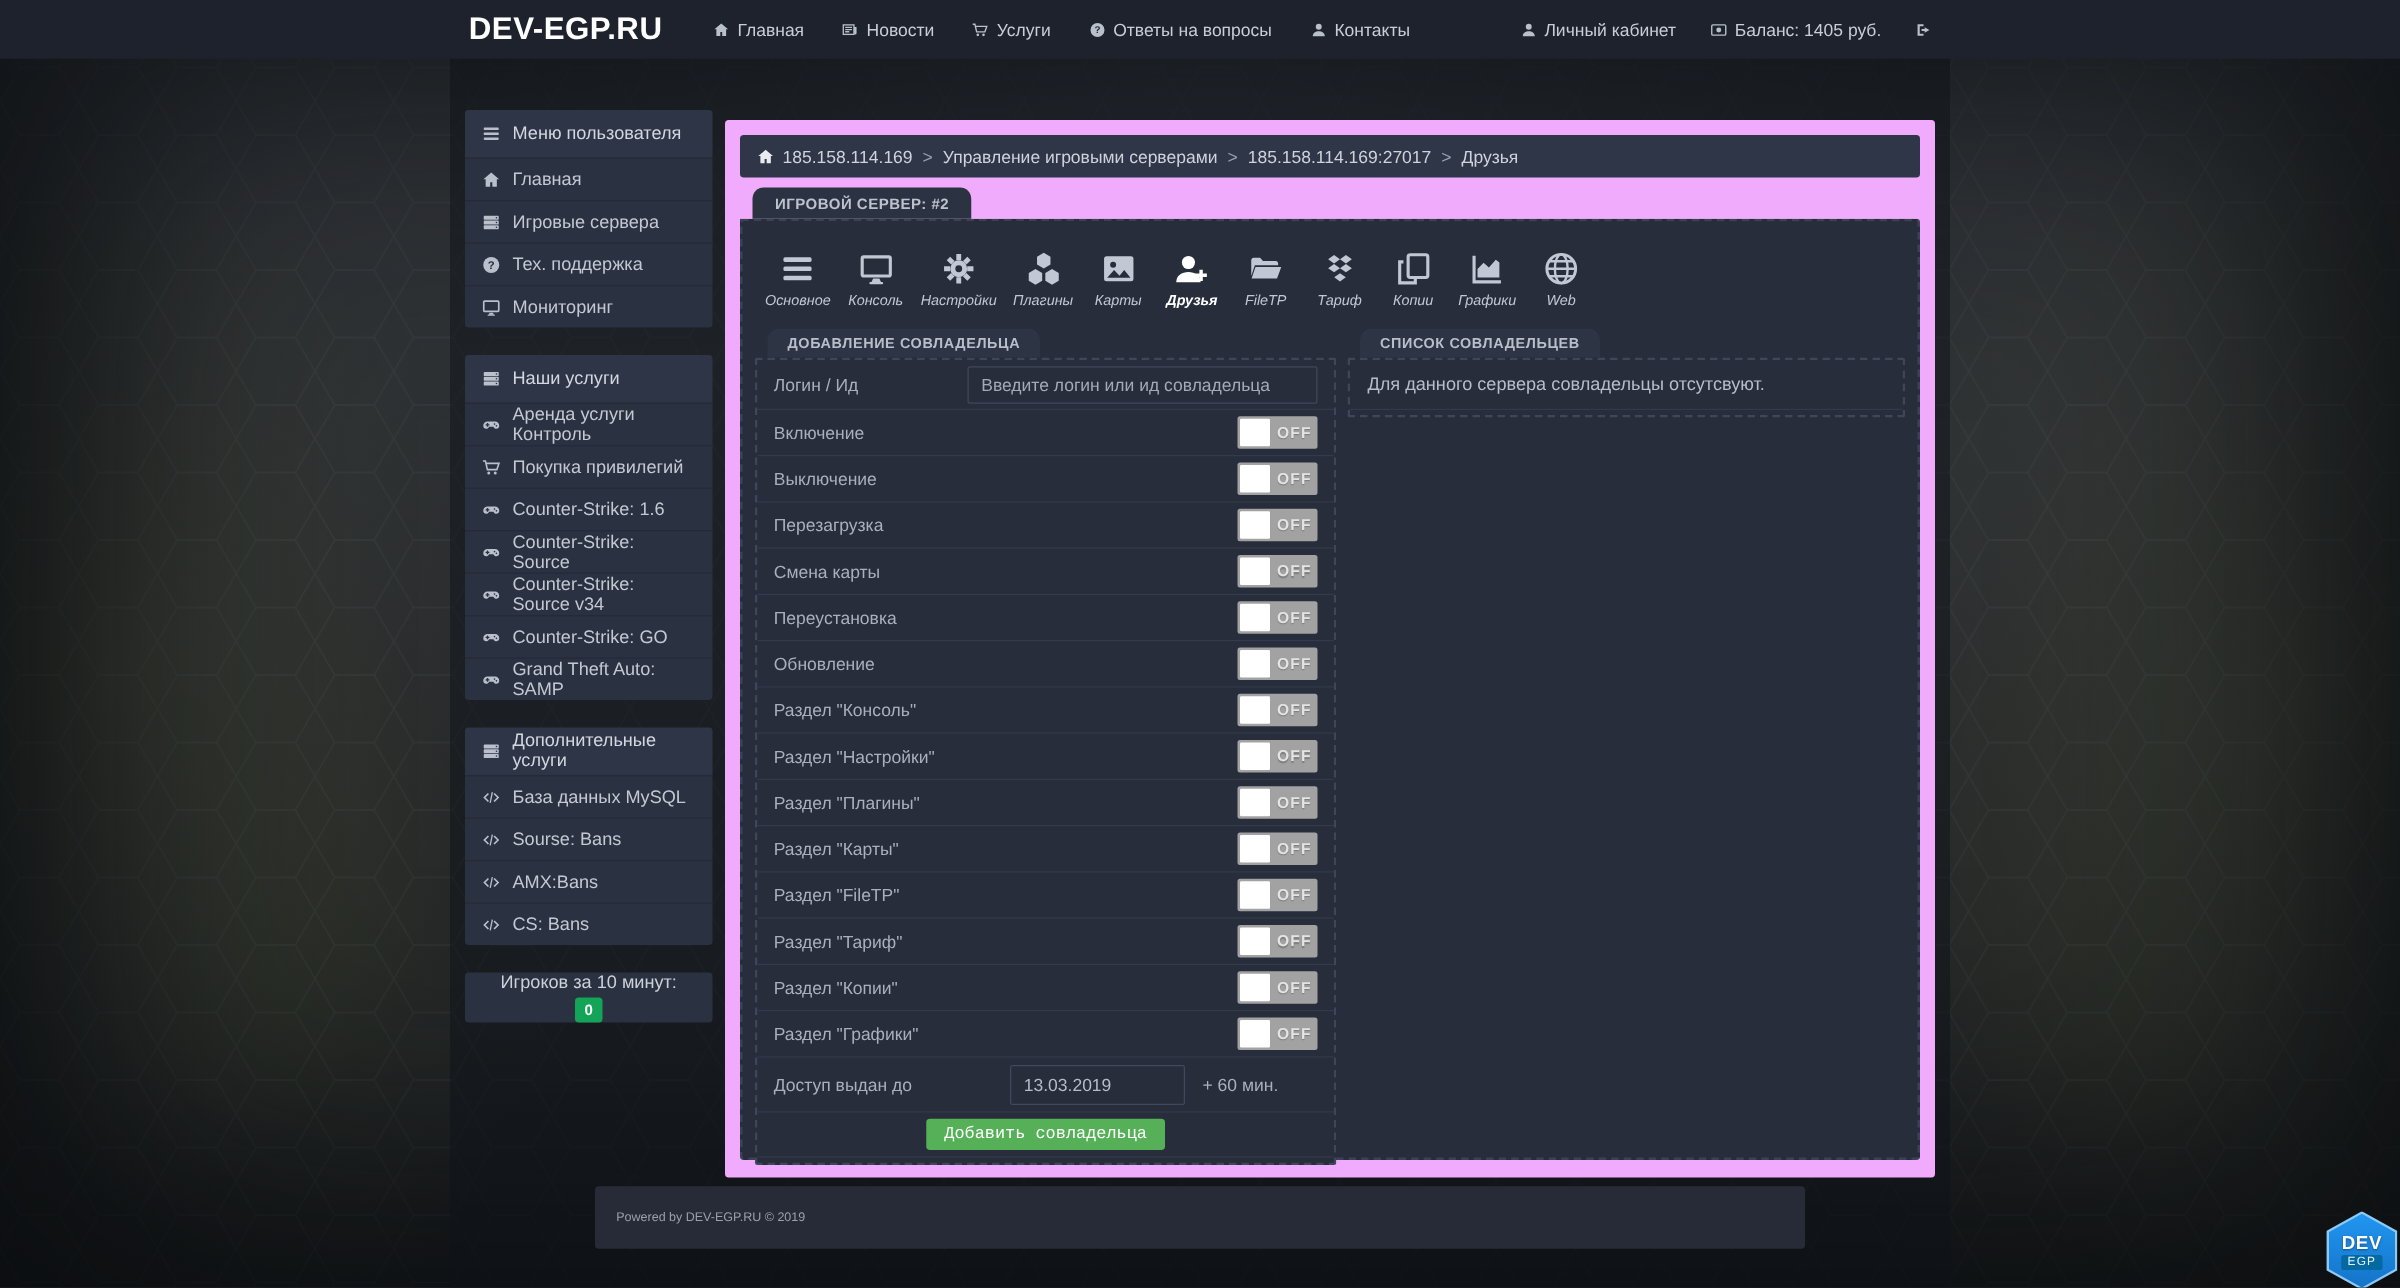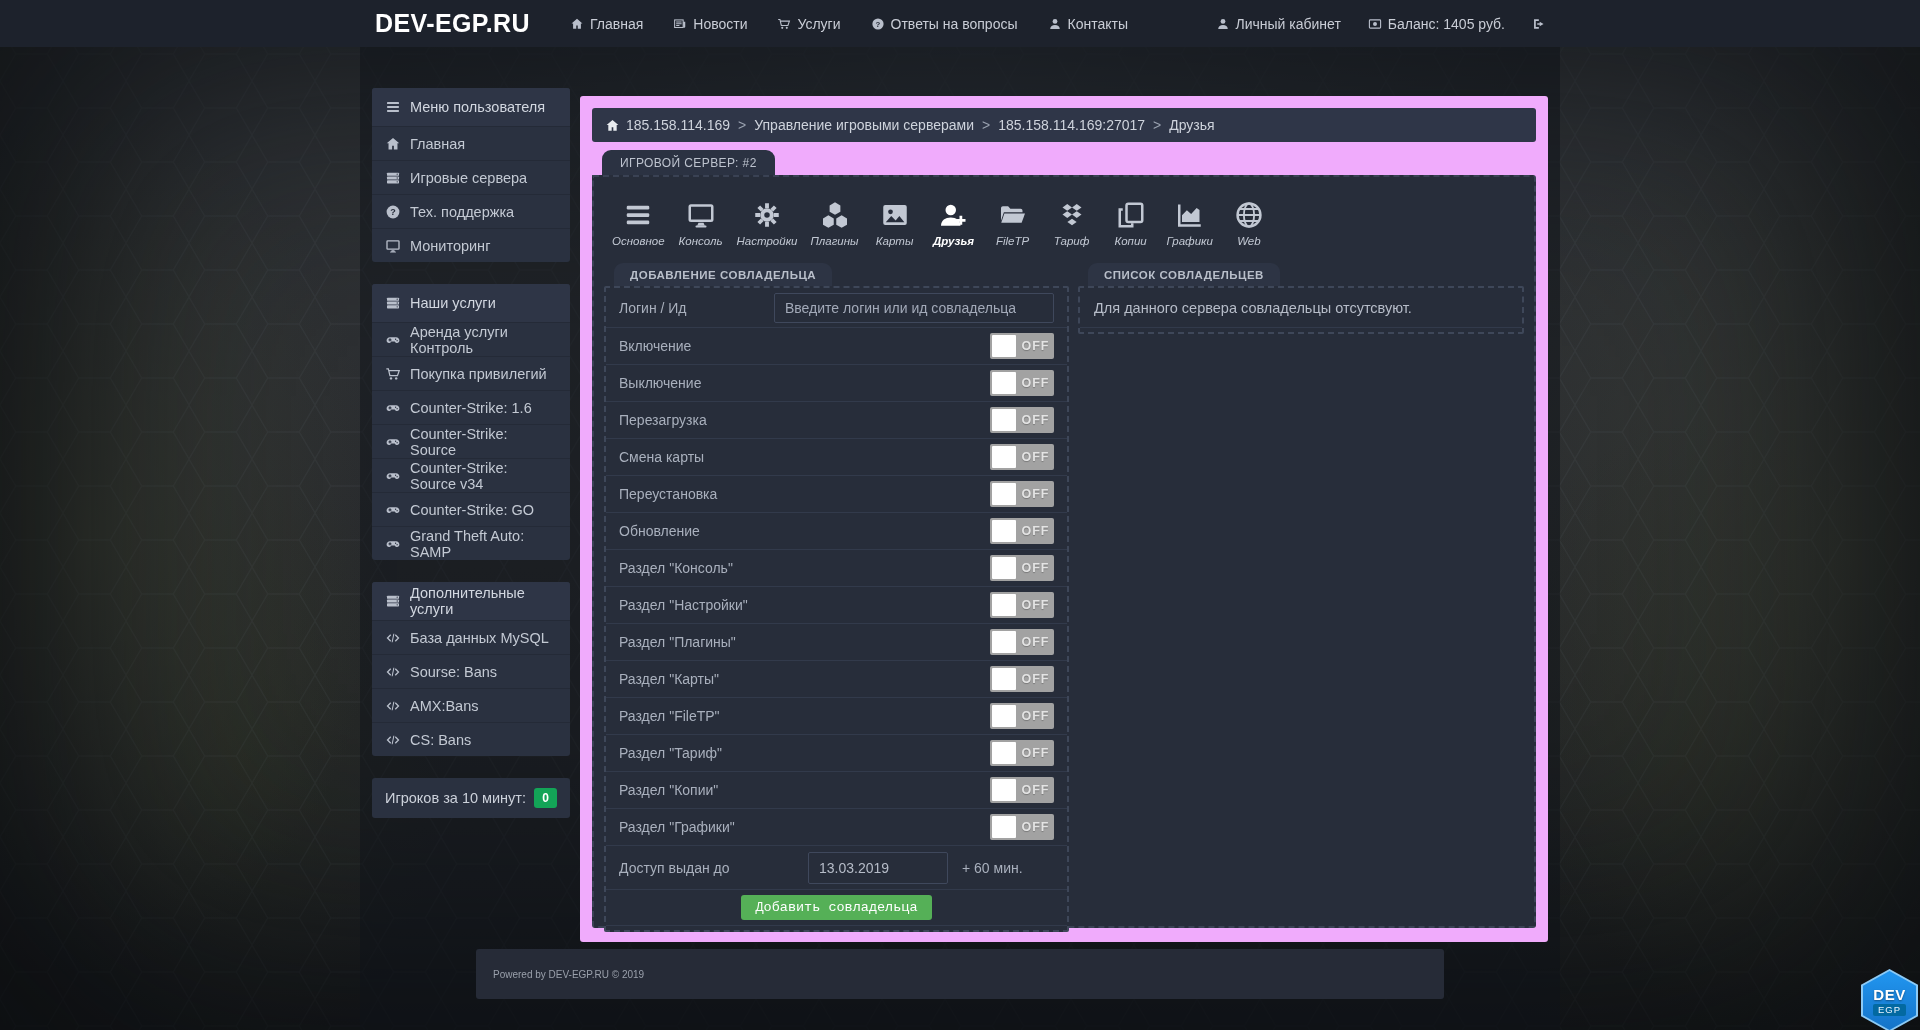--- a/index.html
+++ b/index.html
@@ -60,21 +60,21 @@
     padding:0 13px; color:#d2d7e0; font-size:14.5px;
   }
   .shead .i, .sitem .i { width:16px; height:16px; }
   .sitem {
     height:34px; display:flex; align-items:center; gap:9px; padding:0 13px;
     color:#c3c9d3; font-size:14.5px; border-top:1px solid #242a37; cursor:pointer;
   }
   .stats {
     background:#2a3140; border-radius:3px; height:40px;
     display:flex; align-items:center; justify-content:space-between; padding:0 13px;
-    color:#ccd1da; font-size:14.5px;
+    color:#ccd1da; font-size:14.5px;flex-direction:column;
   }
   .badge {
     background:#13a457; color:#fff; font-size:12px; font-weight:bold;
     padding:3px 8px; border-radius:3px;
   }
 
   
   .main {
     position:absolute; left:580px; top:84px; width:968px; height:846px;
     background:#f0abfc; border-radius:3px; padding:12px; z-index:5;margin-top:12px;
@@ -83,21 +83,21 @@
     height:34px; background:#2f3648; border-radius:3px;
     display:flex; align-items:center; gap:6px; padding:0 13px;
     font-size:14px; color:#ced3dc; margin-bottom:8px;
   }
   .breadcrumb .i { width:15px; height:15px; color:#e8ebef; }
   .crumb { cursor:pointer; white-space:nowrap; }
   .crumb-sep { color:#9aa2b0; margin:0 2px; }
 
   .server-tab {
     display:inline-block; margin-left:10px; padding:6px 18px 5px;
-    background:#2b3242; color:#bdc3ce; font-size:12px; font-weight:normal;
+    background:#2b3242; color:#bdc3ce; font-size:12px; font-weight:bold;
     letter-spacing:.4px; border-radius:9px 9px 0 0; cursor:pointer; white-space:nowrap;
   }
   .panel {
     background:#272d3a; border:2px dashed #3a4254; border-radius:0 3px 3px 3px;
     height:753px; padding:8px 10px 10px;
   }
 
   
   .toolbar { display:flex; align-items:flex-end; gap:13px; padding:4px 0 0 8px; height:62px; }
   .ttab {

